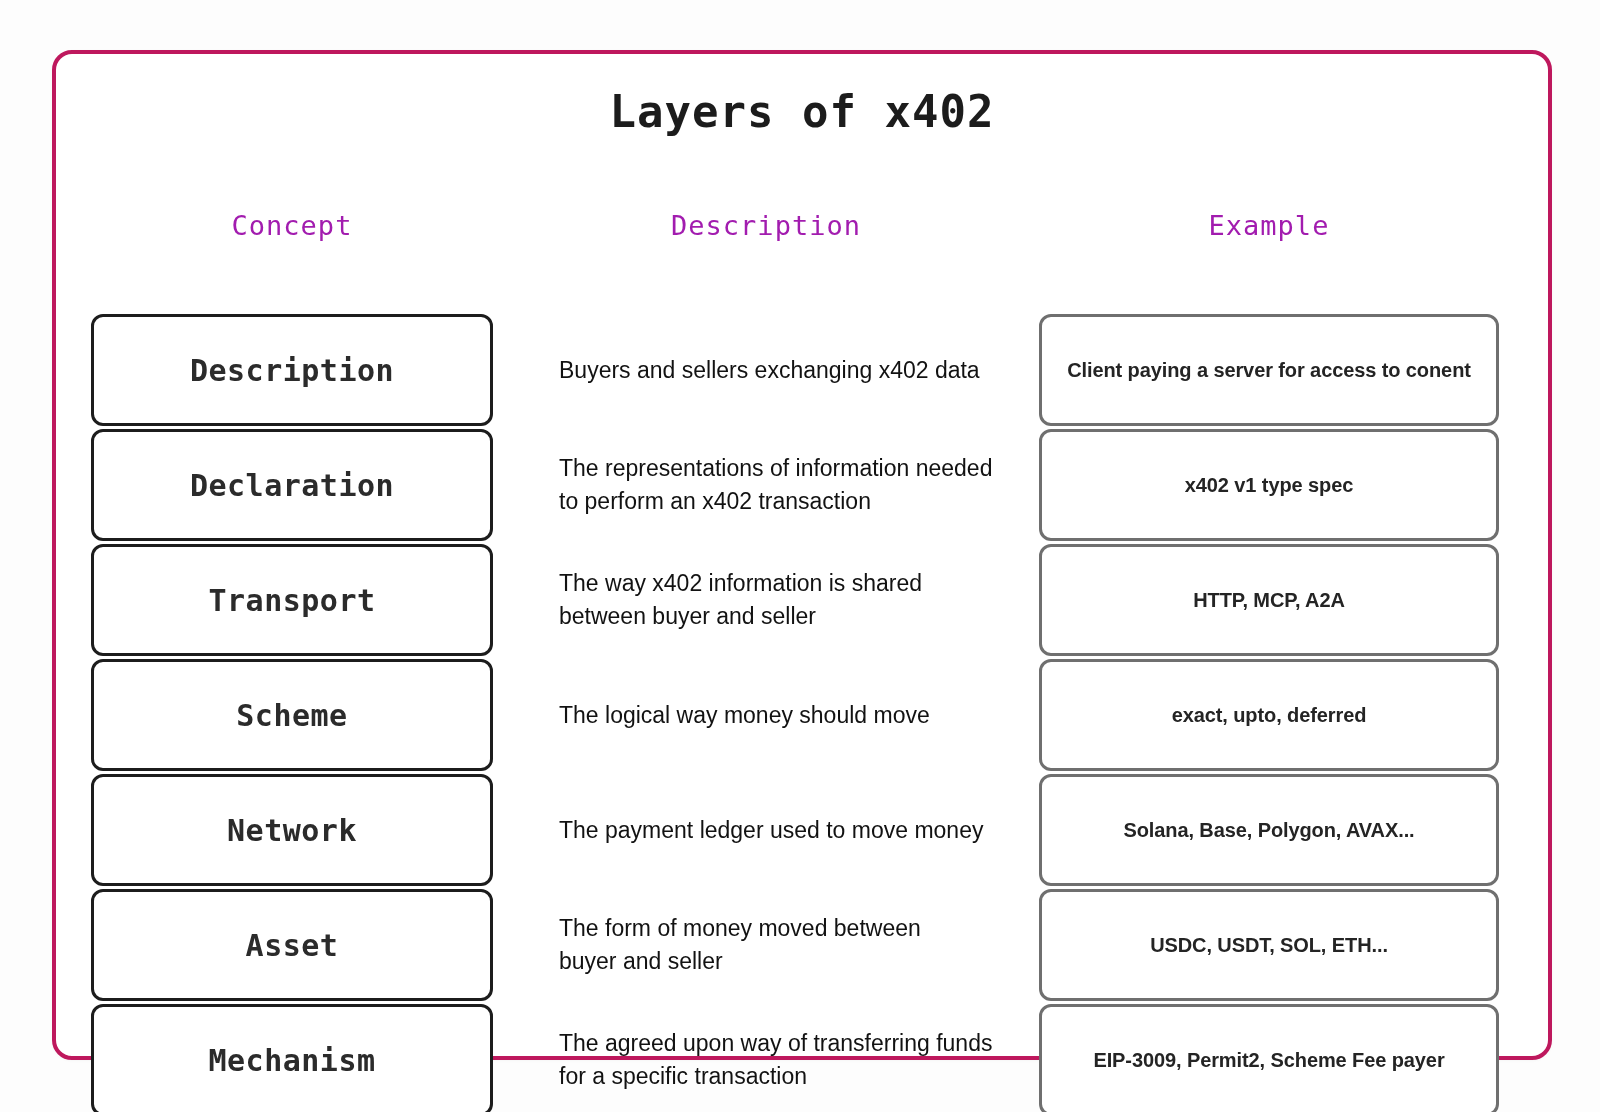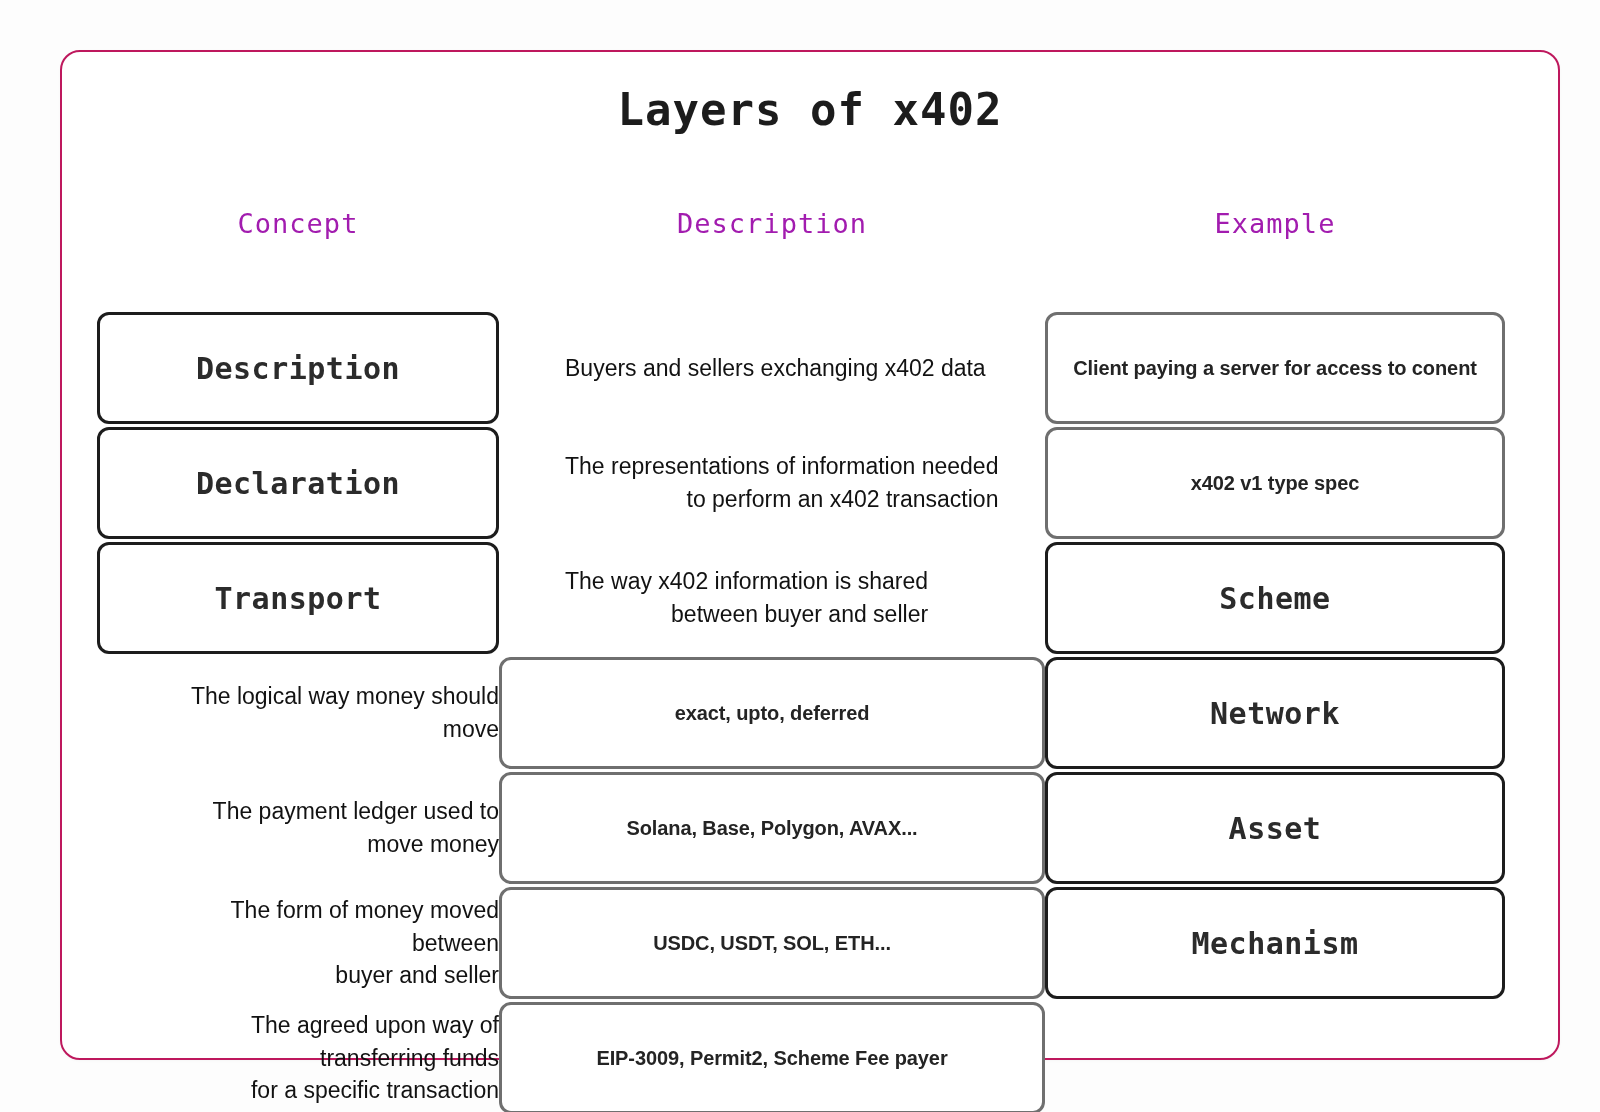--- a/index.html
+++ b/index.html
@@ -4,24 +4,24 @@
 <style>
   * { margin: 0; padding: 0; box-sizing: border-box; }
   html, body {
     width: 1600px; height: 1112px;
     background: #fdfdfd;
     font-family: "Liberation Sans", sans-serif;
     overflow: hidden;
   }
   .card {
     position: absolute;
-    left: 60px; top: 50px;
+    left: 52px; top: 50px;
     width: 1500px; height: 1010px;
     background: #ffffff;
-    border: 2px solid #be185d;
+    border: 4px solid #be185d;
     border-radius: 20px;
     box-shadow: 0 1px 3px rgba(0,0,0,0.03);
   }
   .title {
     margin-top: 32px;
     text-align: center;
     font-family: "DejaVu Sans Mono", "Liberation Mono", monospace;
     font-size: 44px;
     font-weight: 700;
     color: #1c1c1c;
@@ -58,21 +58,20 @@
     font-family: "DejaVu Sans Mono", "Liberation Mono", monospace;
     font-size: 30px;
     font-weight: 700;
     color: #2b2b2b;
     letter-spacing: 0.5px;
   }
   .desc-cell {
     display: flex;
     align-items: center;
     padding-left: 66px;
-    text-align: right;
   }
   .desc-text {
     font-size: 23px;
     color: #121212;
     line-height: 1.42;
     white-space: pre-line;
   }
   .example-box {
     border: 3.5px solid #6f6f6f;
     border-radius: 12px;
@@ -123,20 +122,23 @@
       <span class="example-label">x402 v1 type spec</span>
     </div>
 
     <div class="concept-box">
       <span class="concept-label">Transport</span>
     </div>
     <div class="desc-cell">
       <span class="desc-text">The way x402 information is shared
 between buyer and seller</span>
     </div>
+    <div class="example-box">
+      <span class="example-label">HTTP, MCP, A2A</span>
+    </div>
 
     <div class="concept-box">
       <span class="concept-label">Scheme</span>
     </div>
     <div class="desc-cell">
       <span class="desc-text">The logical way money should move</span>
     </div>
     <div class="example-box">
       <span class="example-label">exact, upto, deferred</span>
     </div>

